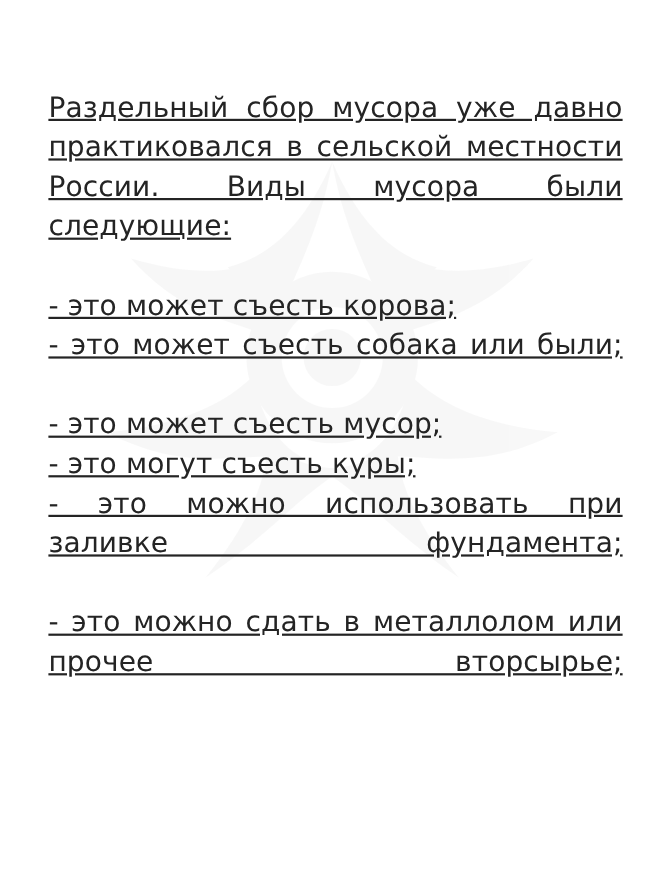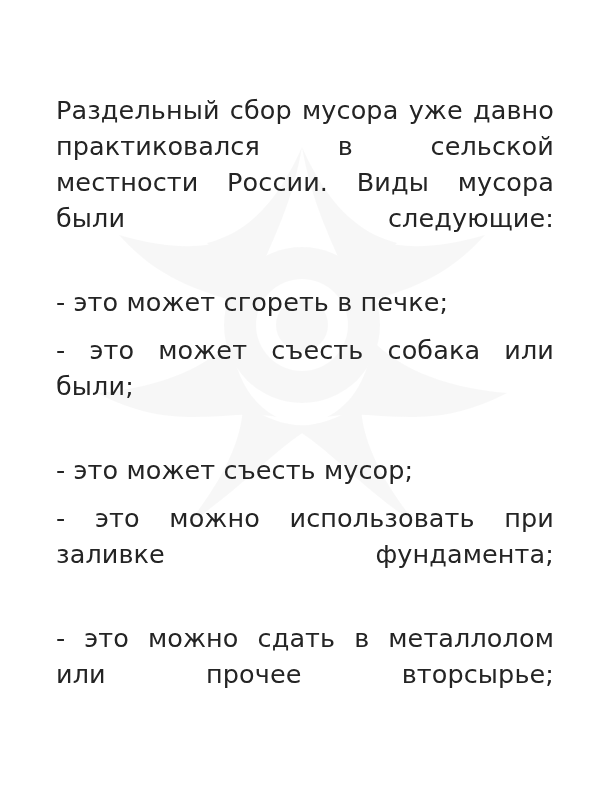--- a/index.html
+++ b/index.html
@@ -47,23 +47,24 @@
     top: 80px;
     width: 522px;
     z-index: 1;
     color: #242424;
     font-size: 25.5px;
     line-height: 36px;
     letter-spacing: 0.1px;
   }
 
   .para {
-    margin: 12px;
+    margin: 0;
     text-align: justify;
     text-justify: inter-word;
+    text-decoration: underline;
   }
   .para.plain {
     text-align: left;
   }
 
   
   .para::after {
     content: "";
     display: inline-block;
     width: 100%;
@@ -91,20 +92,21 @@
         <path d="M120 400 C160 350 176 310 176 278 C206 300 236 304 252 298 C210 320 180 360 120 400 Z"></path>
         <path d="M350 400 C310 350 294 310 294 278 C264 300 234 304 218 298 C260 320 290 360 350 400 Z"></path>
         <circle cx="235" cy="200" r="46" fill="#ffffff"></circle>
         <circle cx="235" cy="200" r="26"></circle>
       </g>
     </svg>
   </div>
 
   <div class="text-block">
     <p class="para">Раздельный сбор мусора уже давно практиковался в сельской местности России. Виды мусора были следующие:</p>
-    <p class="para plain">- это может сгореть в печке;</p>
+    <p class="para plain">- это может съесть корова;</p>
     <p class="para">- это может съесть собака или были;</p>
     <p class="para plain">- это может съесть мусор;</p>
+    <p class="para plain">- это могут съесть куры;</p>
     <p class="para">- это можно использовать при заливке фундамента;</p>
     <p class="para">- это можно сдать в металлолом или прочее вторсырье;</p>
   </div>
 
 </div>
 
 </body></html>

